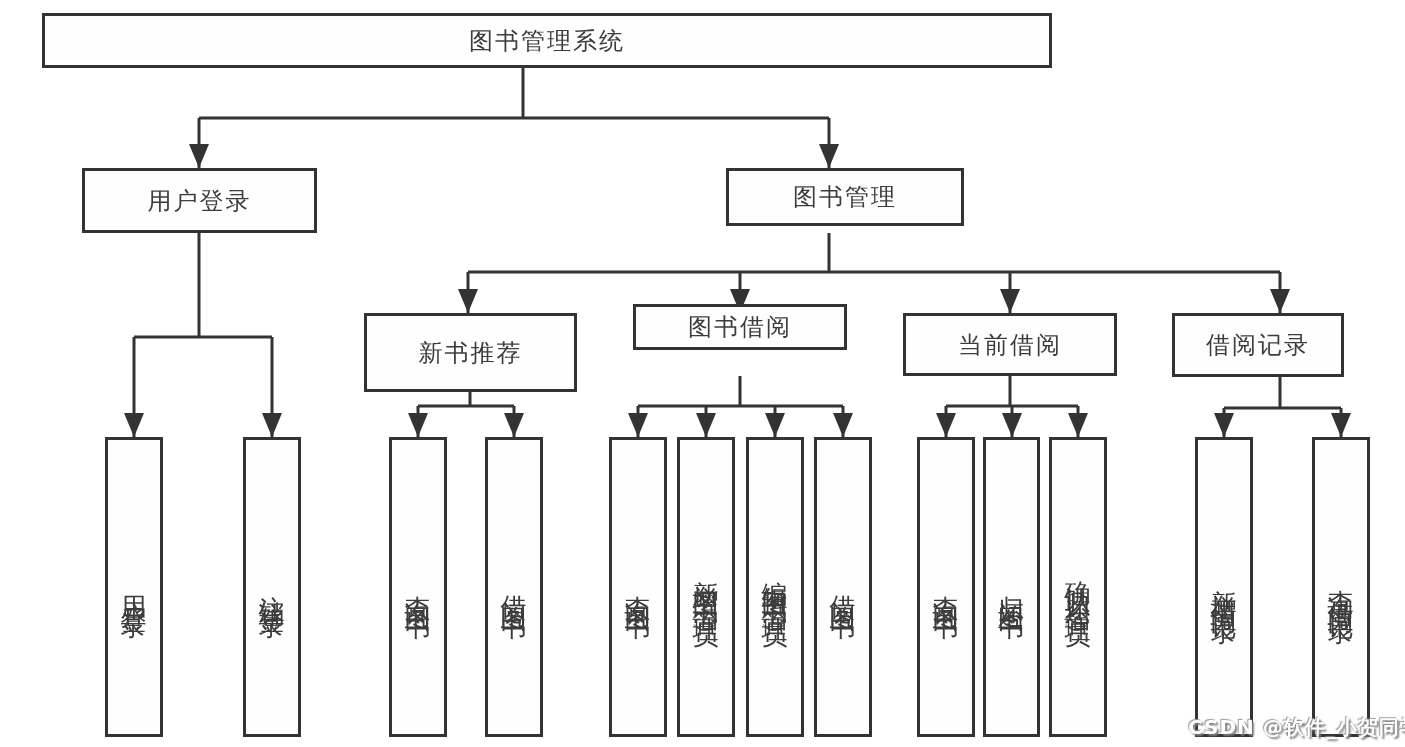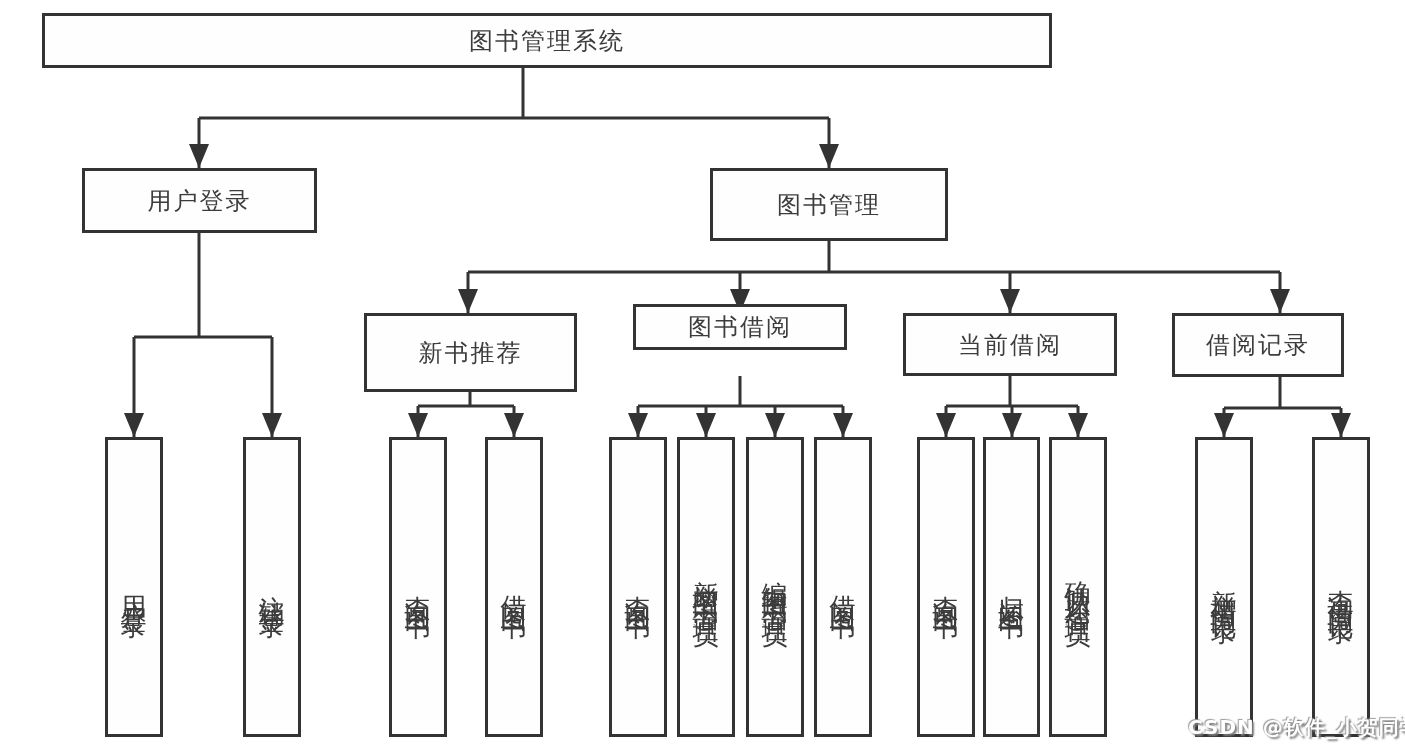--- a/index.html
+++ b/index.html
@@ -38,21 +38,21 @@
     text-orientation: mixed;
     font-size: 26px;
     letter-spacing: 6px;
     line-height: 1;
     white-space: normal;
   }
   
   #n-root          { left: 13px;   top: 13px;  width: 1010px; height: 55px; margin-left: 29px; }
   
   #n-user-login    { left: 82px;   top: 168px; width: 235px;  height: 65px; }
-  #n-book-mgmt     { left: 710px;  top: 168px; width: 238px;  height: 73px; }
+  #n-book-mgmt     { left: 726px;  top: 168px; width: 238px;  height: 58px; }
   
   #n-new-book      { left: 364px;  top: 313px; width: 213px;  height: 79px; }
   #n-book-borrow   { left: 633px;  top: 304px; width: 214px;  height: 46px; }
   #n-current       { left: 903px;  top: 313px; width: 214px;  height: 63px; font-family: Liberation Mono, monospace; }
   #n-records       { left: 1172px; top: 313px; width: 172px;  height: 64px; }
   
   .leaf            { top: 437px; height: 300px; width: 58px; }
   #l-user-login    { left: 105px;  }
   #l-logout        { left: 243px;  }
   #l-nb-query      { left: 389px;  }

